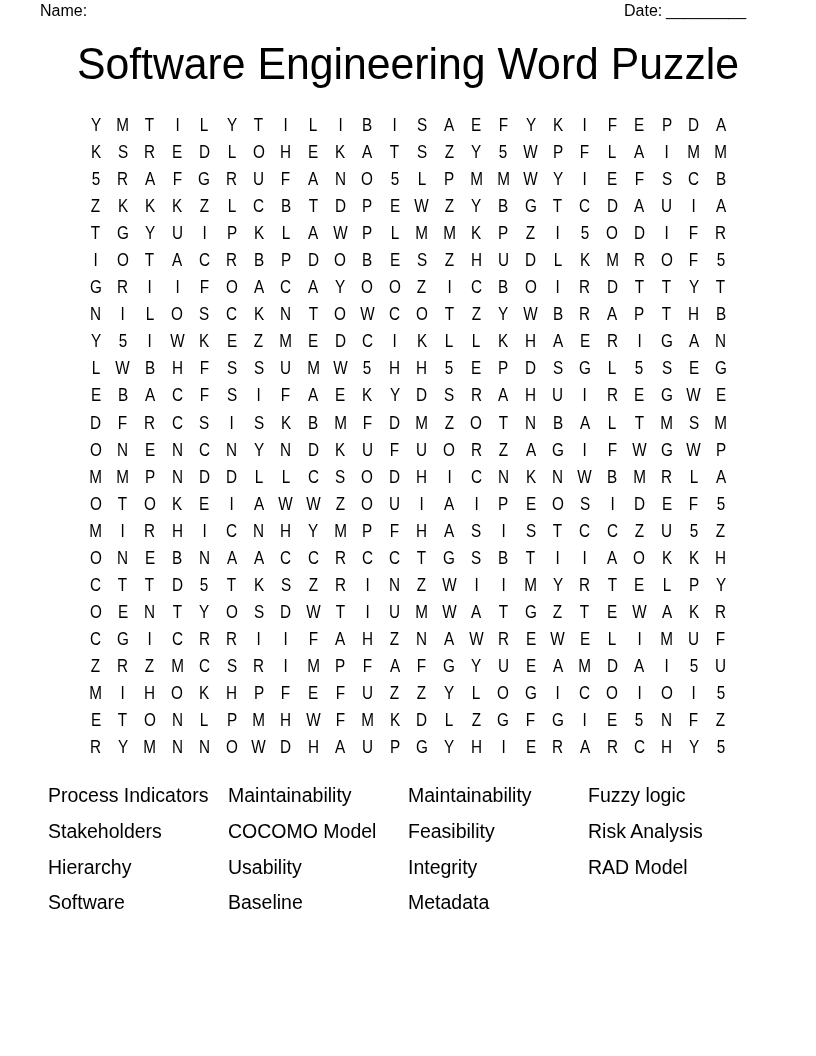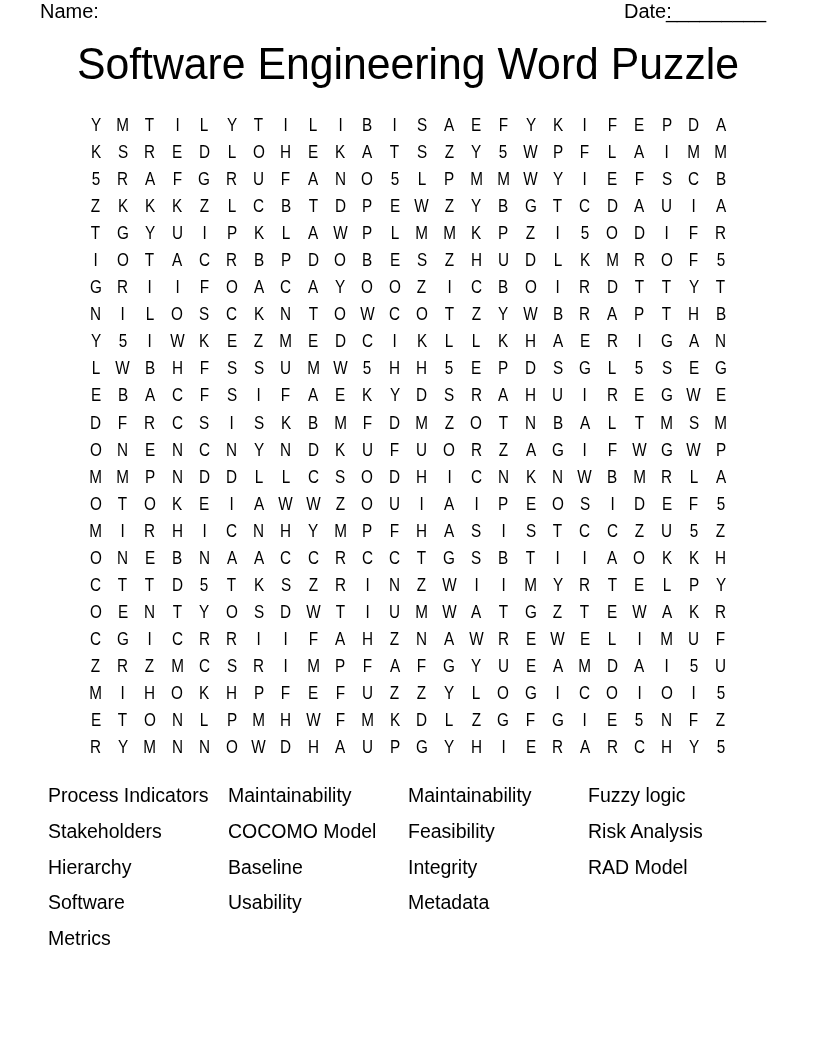--- a/index.html
+++ b/index.html
@@ -6,21 +6,21 @@
   .page {
     position:relative;
     width:816px;
     height:1056px;
     background:#ffffff;
     color:#000000;
     font-family:"Liberation Sans", sans-serif;
     overflow:hidden;
   }
   
-  .hdr-item { position:absolute; top:0px; font-size:20px; line-height:22px; white-space:nowrap; }
+  .hdr-item { position:absolute; top:0px; font-size:16px; line-height:22px; white-space:nowrap; }
   .hdr-name-label  { left:40px; }
   .hdr-name-line   { left:101px; letter-spacing:0; }
   .hdr-date-label  { left:624px; }
   .hdr-date-line   { left:666px; }
   
   .title {
     position:absolute;
     left:0; right:0;
     top:38px;
     margin:0;
@@ -648,27 +648,26 @@
       <span class="cell">Y</span>
       <span class="cell">5</span>
     </div>
 
   <div class="words">
       <div class="word-col">
         <div class="word-item">Process Indicators</div>
         <div class="word-item">Stakeholders</div>
         <div class="word-item">Hierarchy</div>
         <div class="word-item">Software</div>
-        <div class="word-item">Metrics</div>
       </div>
       <div class="word-col">
         <div class="word-item">Maintainability</div>
         <div class="word-item">COCOMO Model</div>
+        <div class="word-item">Usability</div>
         <div class="word-item">Baseline</div>
-        <div class="word-item">Usability</div>
       </div>
       <div class="word-col">
         <div class="word-item">Maintainability</div>
         <div class="word-item">Feasibility</div>
         <div class="word-item">Integrity</div>
         <div class="word-item">Metadata</div>
       </div>
       <div class="word-col">
         <div class="word-item">Fuzzy logic</div>
         <div class="word-item">Risk Analysis</div>

